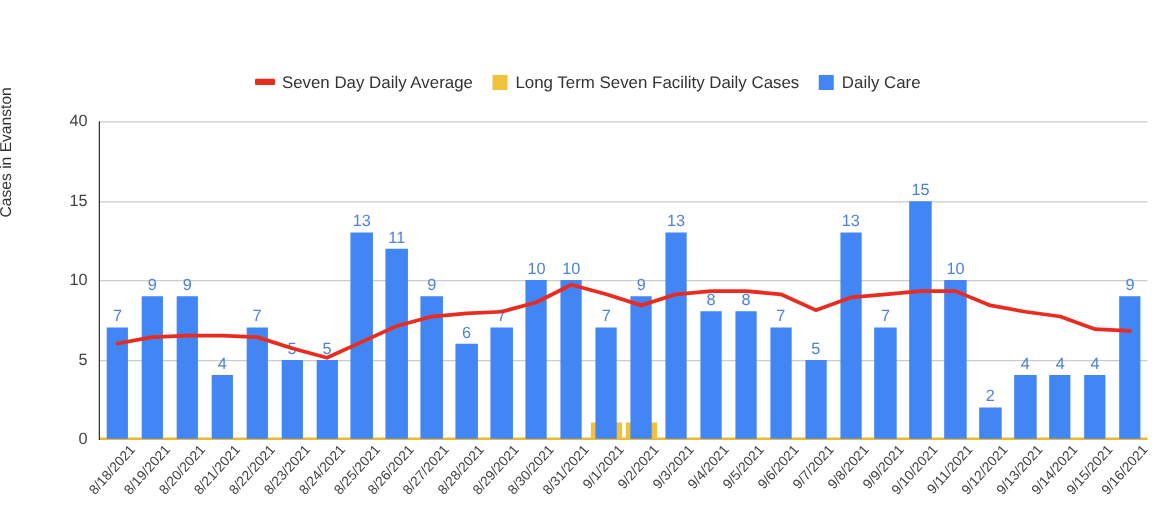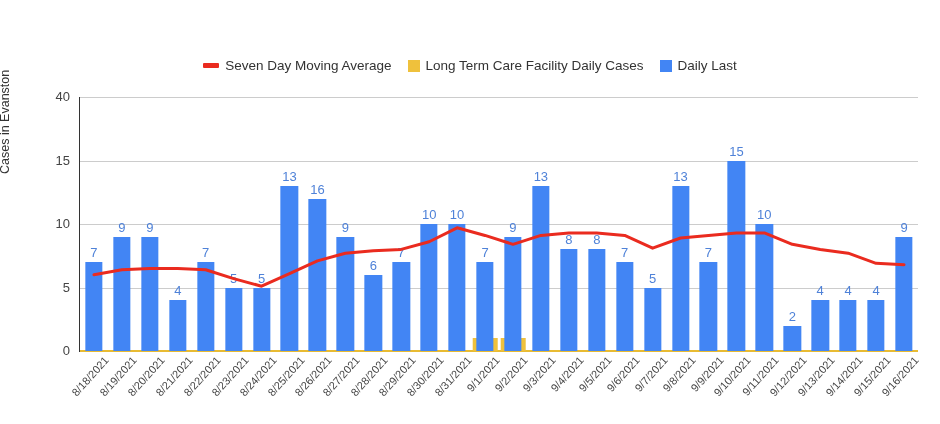--- a/index.html
+++ b/index.html
@@ -179,29 +179,29 @@
 </style>
 </head>
 <body>
 
 <div id="chart-root">
 
 
   <div class="legend" id="legend">
       <div class="legend-item">
         <span class="legend-swatch-line" style="background: rgb(234, 43, 31);"></span>
-        <span>Seven Day Moving Average</span>
+        <span>Seven Day Daily Average</span>
       </div>
       <div class="legend-item">
         <span class="legend-swatch-box" style="background: rgb(239, 193, 60);"></span>
-        <span>Long Term Care Facility Daily Cases</span>
+        <span>Long Term Seven Facility Daily Cases</span>
       </div>
       <div class="legend-item">
         <span class="legend-swatch-box" style="background: rgb(66, 133, 244);"></span>
-        <span>Daily Last</span>
+        <span>Daily Care</span>
       </div>
     </div>
 
   <div class="y-axis-title">Cases in Evanston</div>
 
   <div class="y-axis-line"></div>
 
   <div class="plot" id="plot">
     <div id="gridlines">
         <div class="gridline" style="top: 254px;"></div>
@@ -244,21 +244,21 @@
         <div class="bar-slot" style="left: 167.6px; width: 27.9333px;">
           <div class="bar-blue" style="width: 17.3187px; height: 63.5px;"></div>
           <div class="bar-value" style="bottom: 65.5px;">5</div>
         </div>
         <div class="bar-slot" style="left: 195.533px; width: 27.9333px;">
           <div class="bar-blue" style="width: 17.3187px; height: 165.1px;"></div>
           <div class="bar-value" style="bottom: 167.1px;">13</div>
         </div>
         <div class="bar-slot" style="left: 223.467px; width: 27.9333px;">
           <div class="bar-blue" style="width: 17.3187px; height: 152.4px;"></div>
-          <div class="bar-value" style="bottom: 154.4px;">16</div>
+          <div class="bar-value" style="bottom: 154.4px;">11</div>
         </div>
         <div class="bar-slot" style="left: 251.4px; width: 27.9333px;">
           <div class="bar-blue" style="width: 17.3187px; height: 114.3px;"></div>
           <div class="bar-value" style="bottom: 116.3px;">9</div>
         </div>
         <div class="bar-slot" style="left: 279.333px; width: 27.9333px;">
           <div class="bar-blue" style="width: 17.3187px; height: 76.2px;"></div>
           <div class="bar-value" style="bottom: 78.2px;">6</div>
         </div>
         <div class="bar-slot" style="left: 307.267px; width: 27.9333px;">

